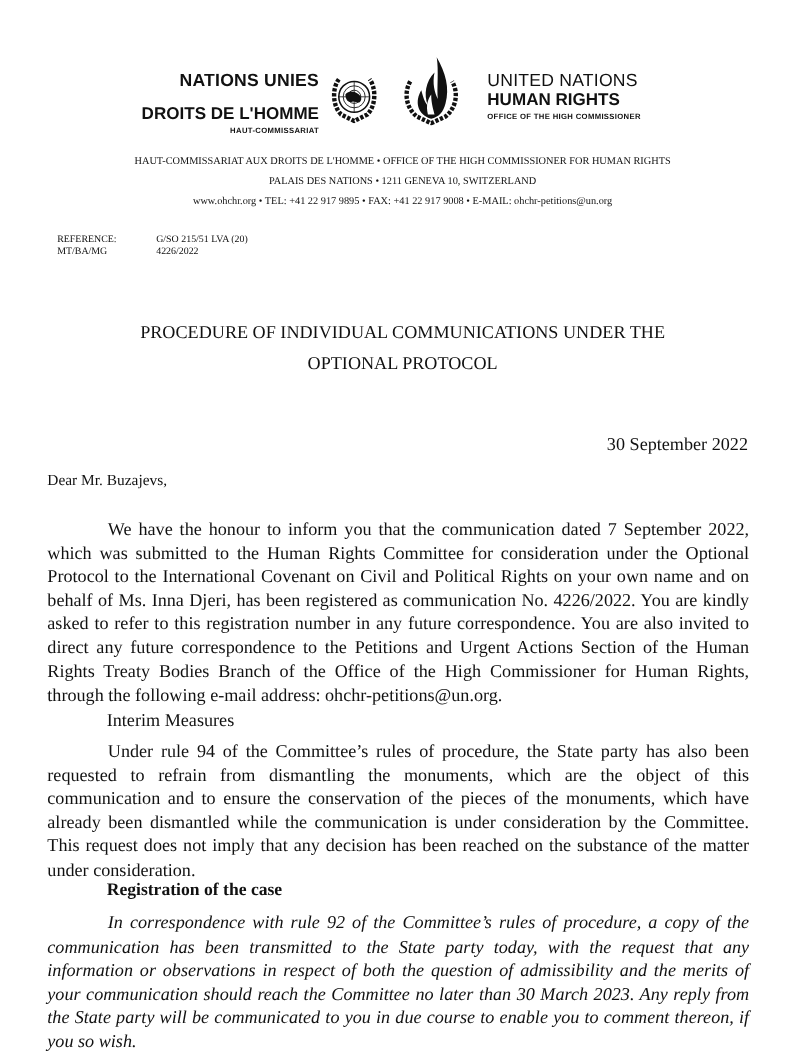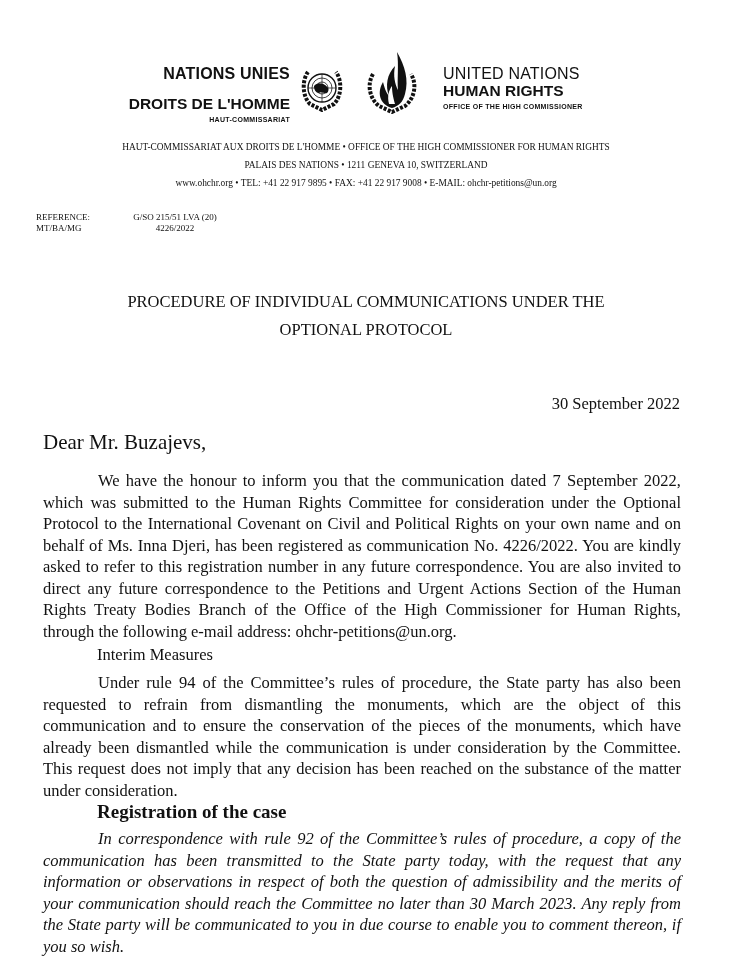--- a/index.html
+++ b/index.html
@@ -14,37 +14,37 @@
   .lh-left .l3 { font-size: 7px; font-weight: bold; margin-top: 4px; letter-spacing: 0.3px; }
   .lh-right { position: absolute; left: 443px; top: 66px; text-align: left; font-family: "Liberation Sans", "DejaVu Sans", sans-serif; line-height: 1; }
   .lh-right .l1 { font-size: 16px; letter-spacing: 0.2px; }
   .lh-right .l2 { font-size: 15.5px; font-weight: bold; margin-top: 1px; }
   .lh-right .l3 { font-size: 7px; font-weight: bold; margin-top: 4px; letter-spacing: 0.3px; }
   .emblem { position: absolute; }
   .emblem-un { left: 300px; top: 66px; width: 44px; height: 46px; }
   .emblem-hr { left: 365px; top: 50px; width: 54px; height: 64px; }
 
   .contact { position: absolute; left: 0; width: 732px; text-align: center; font-size: 9.4px; line-height: 18px; top: 138px; }
-  .ref { position: absolute; left: 36px; top: 212px; font-size: 9px; line-height: 11px; }
+  .ref { position: absolute; left: 52px; top: 212px; font-size: 9px; line-height: 11px; }
   .ref .row { display: flex; }
   .ref .k { width: 90px; }
-  .ref .v { width: 98px; text-align: center; }
+  .ref .v { width: 98px; text-align: left; }
 
   .titles { position: absolute; left: 0; width: 732px; top: 288px; text-align: center; font-size: 16.5px; line-height: 28px; }
   .titles .t2 { padding: 0 92px; }
 
   .date { position: absolute; right: 52px; top: 394px; font-size: 16.5px; }
-  .salutation { position: absolute; left: 43px; top: 430px; font-size: 21px; }
+  .salutation { position: absolute; left: 43px; top: 430px; font-size: 14px; }
 
   .body-text { position: absolute; left: 43px; width: 638px; font-size: 16.5px; line-height: 21.5px; text-align: justify; }
   .body-text .indent { text-indent: 55px; }
   .p1 { top: 470px; }
   .h1 { position: absolute; left: 97px; top: 645px; font-size: 16.5px; font-weight: normal; }
   .p2 { top: 672px; }
-  .h2 { position: absolute; left: 97px; top: 801px; font-size: 19px; font-weight: bold; }
+  .h2 { position: absolute; left: 97px; top: 801px; font-size: 16px; font-weight: bold; }
   .p3 { top: 828px; font-style: italic; }
 </style>
 </head>
 <body>
 
 <div class="letterhead">
   <div class="lh-left">
     <div class="l1">NATIONS UNIES</div>
     <div class="l2">DROITS DE L'HOMME</div>
     <div class="l3">HAUT-COMMISSARIAT</div>

